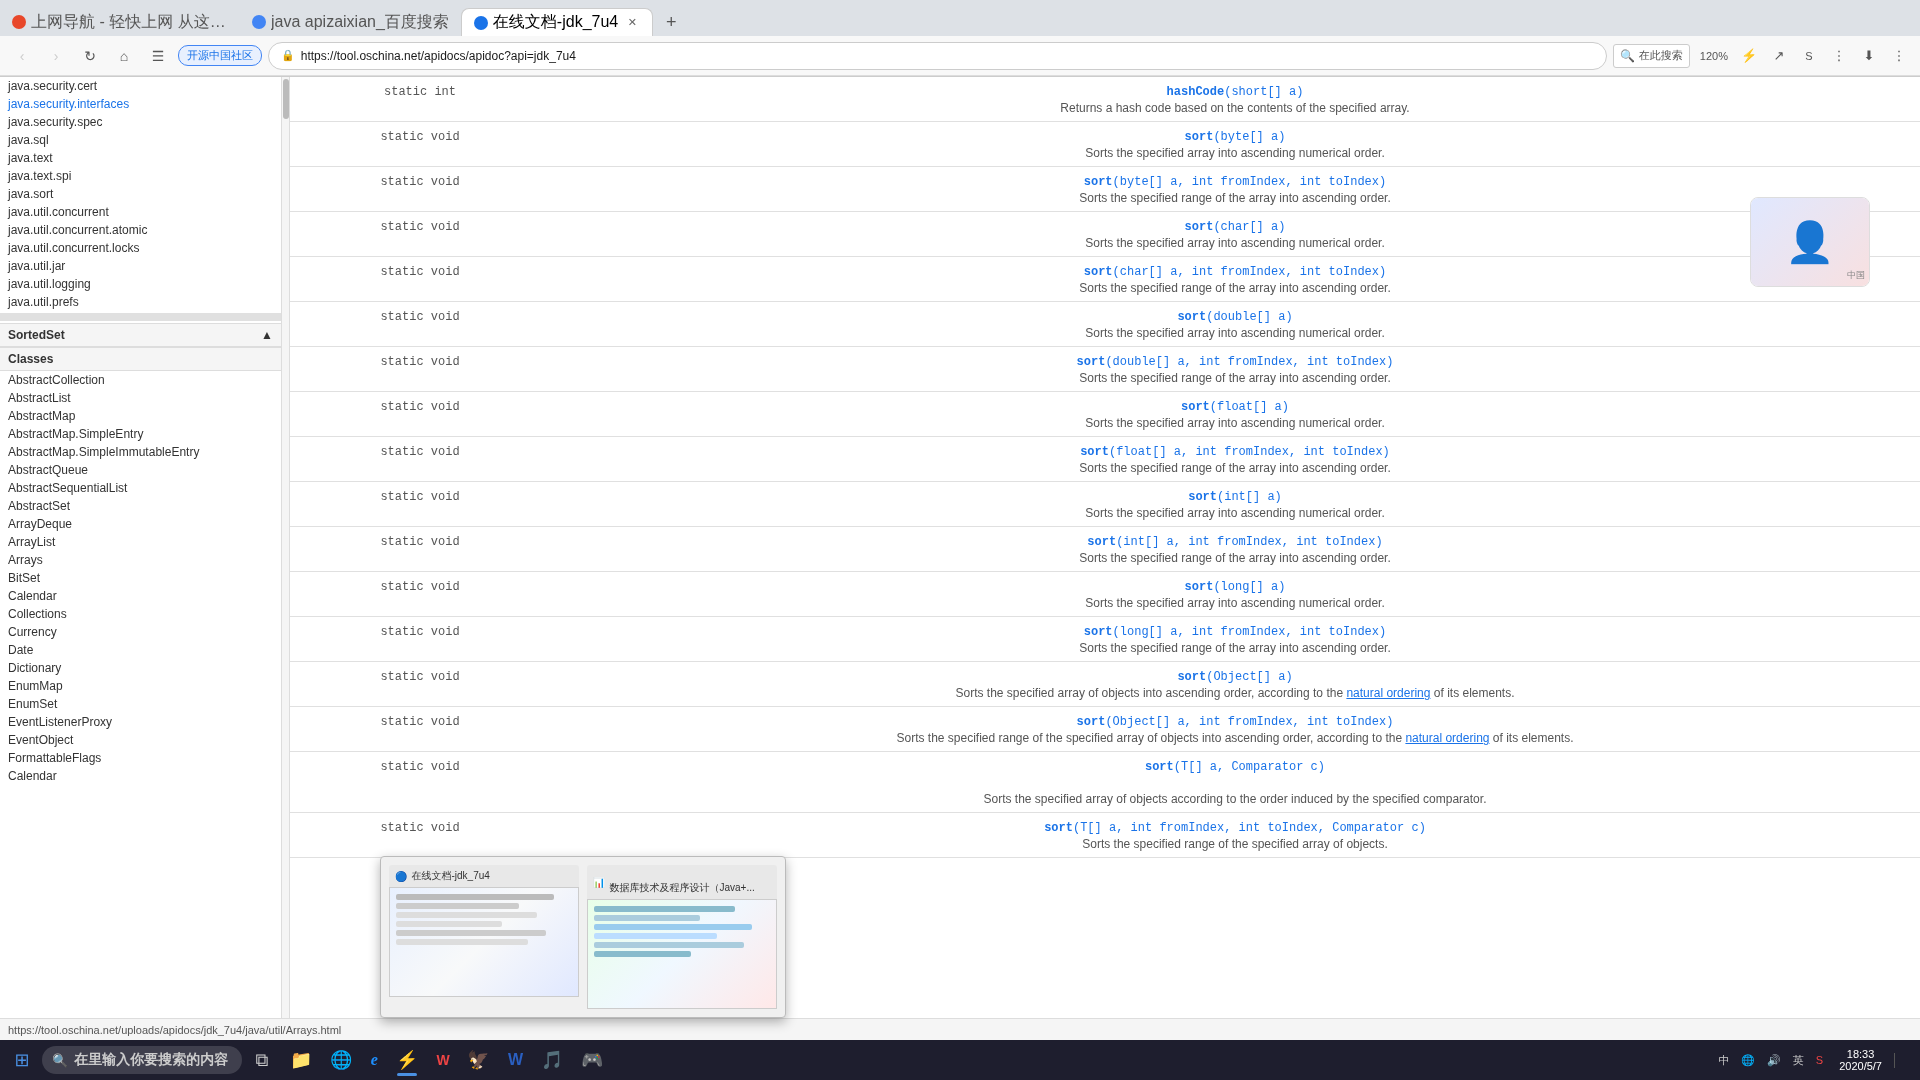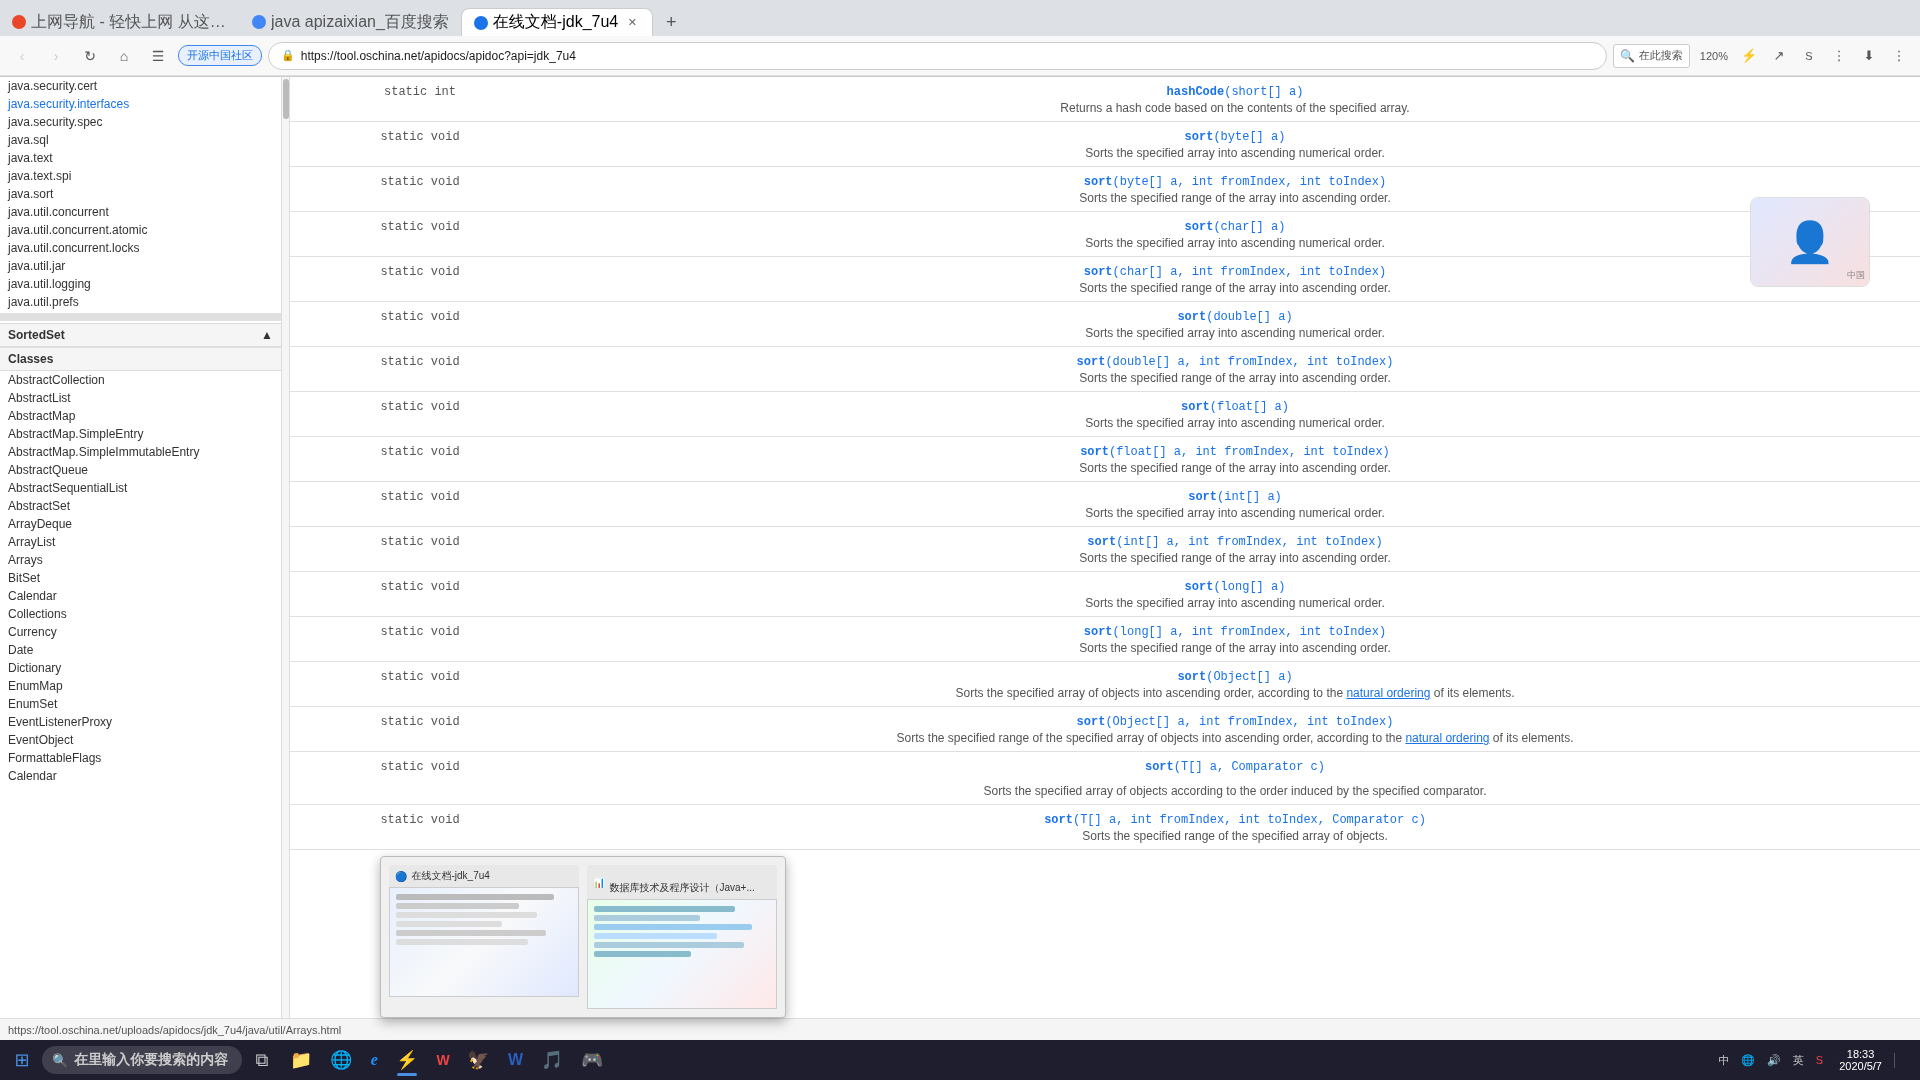--- a/index.html
+++ b/index.html
@@ -250,21 +250,21 @@
           <tr>
             <td style="font-family: &quot;Courier New&quot;, monospace; font-size: 12px; color: rgb(85, 85, 85);">static void</td>
             <td><span style="color: rgb(26, 115, 232); font-family: &quot;Courier New&quot;, monospace; font-size: 12px; cursor: pointer;"><strong>sort</strong>(Object[] a)</span><span style="display: block; color: rgb(85, 85, 85); font-size: 12px; margin-top: 2px;">Sorts the specified array of objects into ascending order, according to the <a href="#" style="color: rgb(26, 115, 232);">natural ordering</a> of its elements.</span></td>
           </tr>
           <tr>
             <td style="font-family: &quot;Courier New&quot;, monospace; font-size: 12px; color: rgb(85, 85, 85);">static void</td>
             <td><span style="color: rgb(26, 115, 232); font-family: &quot;Courier New&quot;, monospace; font-size: 12px; cursor: pointer;"><strong>sort</strong>(Object[] a, int fromIndex, int toIndex)</span><span style="display: block; color: rgb(85, 85, 85); font-size: 12px; margin-top: 2px;">Sorts the specified range of the specified array of objects into ascending order, according to the <a href="#" style="color: rgb(26, 115, 232);">natural ordering</a> of its elements.</span></td>
           </tr>
           <tr>
             <td style="font-family: &quot;Courier New&quot;, monospace; font-size: 12px; color: rgb(85, 85, 85);">static void</td>
-            <td><span style="color: rgb(26, 115, 232); font-family: &quot;Courier New&quot;, monospace; font-size: 12px; cursor: pointer;"><strong>sort</strong>(T[] a, Comparator c)</span><span style="display: block; color: rgb(85, 85, 85); font-size: 12px; margin-top: 10px;">Sorts the specified array of objects according to the order induced by the specified comparator.</span></td>
+            <td><span style="color: rgb(26, 115, 232); font-family: &quot;Courier New&quot;, monospace; font-size: 12px; cursor: pointer;"><strong>sort</strong>(T[] a, Comparator c)</span><span style="display: block; color: rgb(85, 85, 85); font-size: 12px; margin-top: 18px;">Sorts the specified array of objects according to the order induced by the specified comparator.</span></td>
           </tr>
           <tr>
             <td style="font-family: &quot;Courier New&quot;, monospace; font-size: 12px; color: rgb(85, 85, 85);">static void</td>
             <td><span style="color: rgb(26, 115, 232); font-family: &quot;Courier New&quot;, monospace; font-size: 12px; cursor: pointer;"><strong>sort</strong>(T[] a, int fromIndex, int toIndex, Comparator c)</span><span style="display: block; color: rgb(85, 85, 85); font-size: 12px; margin-top: 2px;">Sorts the specified range of the specified array of objects.</span></td>
           </tr>
         </tbody>
     </table>
   </div>
 </div>
 

